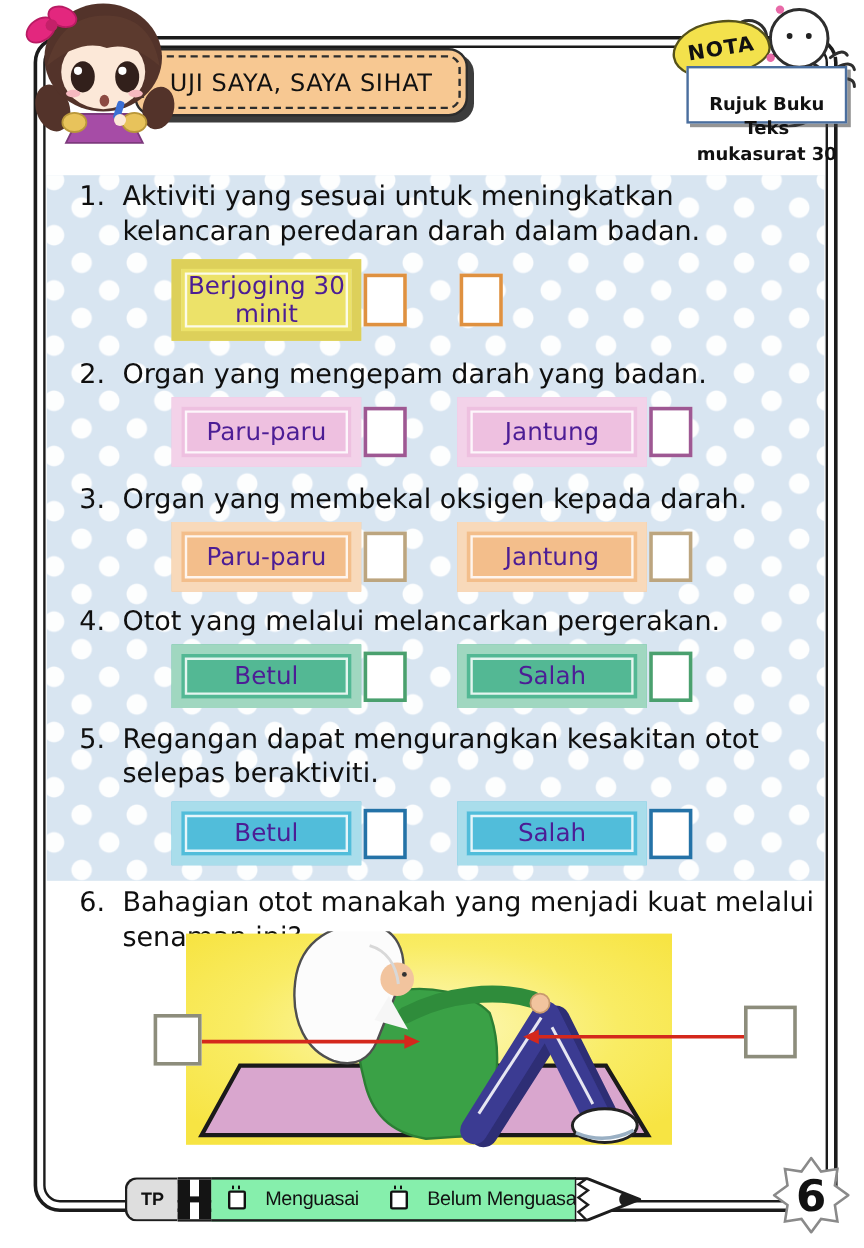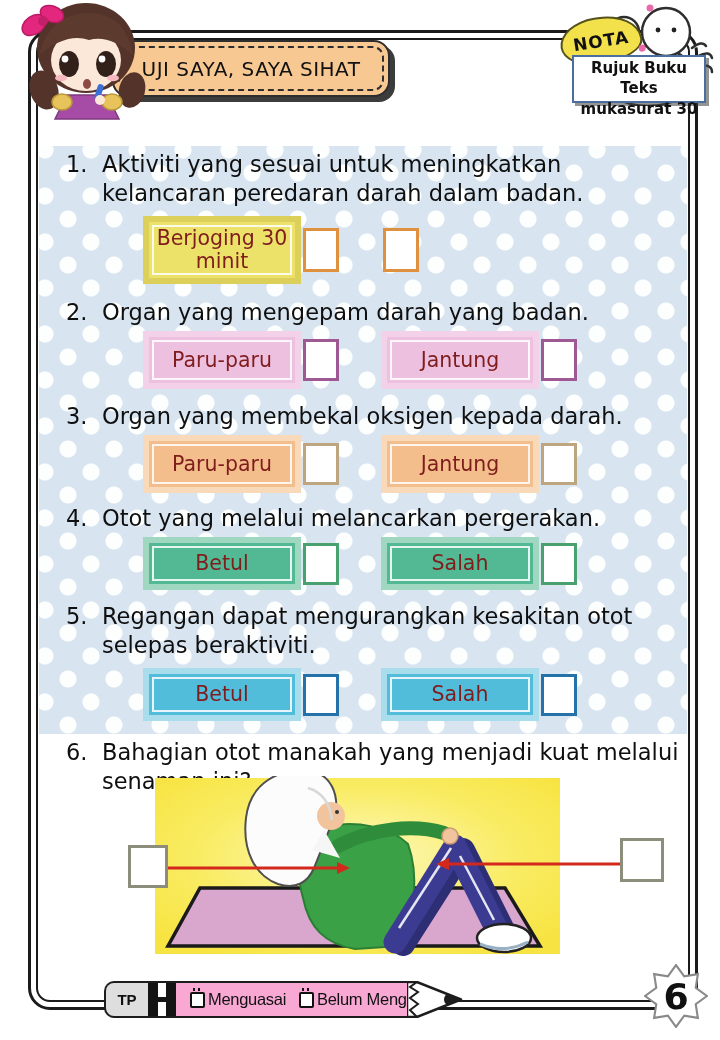--- a/index.html
+++ b/index.html
@@ -16,54 +16,54 @@
   .banner{position:absolute;left:112px;top:40px;width:278px;height:57px;background:#f7c892;border:2.5px solid #2d2d2d;border-radius:16px;box-shadow:5px 5px 0 #3c3c3c;display:flex;align-items:center;justify-content:center;z-index:5}
   .banner::before{content:"";position:absolute;inset:4px;border:2.5px dashed #2d2d2d;border-radius:11px}
   .banner span{font-weight:normal;font-size:20px;letter-spacing:.5px;white-space:nowrap}
 
   .girl{position:absolute;left:12px;top:0;z-index:6}
   .creature{position:absolute;left:588px;top:4px;z-index:5}
 
   .nota{position:absolute;left:560px;top:17px;width:82px;height:47px;background:#f3e14c;border:2px solid#55511a;border-radius:48% 52% 55% 45%/55% 60% 42% 50%;transform:rotate(-9deg);display:flex;align-items:center;justify-content:center;font-weight:bold;font-size:17px;letter-spacing:1px;z-index:7}
   .nota::after{content:"";position:absolute;right:-4px;bottom:4px;width:7px;height:7px;border-radius:50%;background:#e86aa8}
 
-  .rujuk{position:absolute;left:572px;top:55px;width:134px;height:48px;background:#fff;border:2.5px solid #4a6e9e;box-shadow:3px 3px 0 rgba(60,60,60,.55);z-index:8;text-align:center;font-weight:bold;font-size:15px;line-height:1.35;padding-top:1px}
+  .rujuk{position:absolute;left:572px;top:55px;width:134px;height:48px;background:#fff;border:2.5px solid #4a6e9e;box-shadow:3px 3px 0 rgba(60,60,60,.55);z-index:8;text-align:center;font-weight:bold;font-size:15px;line-height:1.35;padding-top:20px}
 
   .instruction{position:absolute;left:64px;top:112px;font-size:19px;font-weight:bold;z-index:4}
 
   
   .dots{position:absolute;left:39px;top:146px;right:33px;height:588px;z-index:1;
     background-color:#d8e5f1;
     background-image:
       radial-gradient(circle, rgba(255,255,255,.95) 0 8px, rgba(255,255,255,0) 9px),
       radial-gradient(circle, rgba(255,255,255,.95) 0 8px, rgba(255,255,255,0) 9px);
     background-size:46px 46px;
     background-position:6px 4px, 29px 27px;}
 
   .q{position:absolute;left:66px;width:614px;display:flex;font-size:22.5px;line-height:1.27;color:#0f0f0f;z-index:2}
   .qnum{flex:0 0 36px}
   .qtxt{flex:1}
 
   .opts{position:absolute;left:143px;display:flex;align-items:center;z-index:2}
-  .opt{width:158px;height:100%;display:flex;align-items:center;justify-content:center;text-align:center;font-size:20.5px;line-height:1.1;color:#7f1d1d;border:6px solid #0369a1}
+  .opt{width:158px;height:100%;display:flex;align-items:center;justify-content:center;text-align:center;font-size:20.5px;line-height:1.1;color:#4c1d95;border:8px solid #0369a1}
   .cbx{width:36px;background:#fff;border:3.5px solid #888;margin-left:2px}
   .gap{width:42px}
 
   .illus{position:absolute;left:100px;top:776px;width:590px;height:188px;z-index:2}
   .illus svg{position:absolute;inset:0}
   .ansbox{position:absolute;background:#fff;border:3px solid #8d8d7c}
   .ansbox.l{left:28px;top:69px;width:40px;height:43px}
   .ansbox.r{left:520px;top:62px;width:44px;height:44px}
 
   
   .pencil{position:absolute;left:104px;bottom:22px;height:37px;display:flex;z-index:6;font-family:"Liberation Sans",sans-serif}
   .eraser{width:44px;background:#dedede;border:2.5px solid #1d1d1d;border-right:none;border-radius:10px 0 0 10px;display:flex;align-items:center;justify-content:center;font-size:15px;font-weight:bold}
   .ferrule{width:28px;background:linear-gradient(90deg,#141414 0 36%,#ffffff 36% 64%,#141414 64% 100%);border-top:2.5px solid #1d1d1d;border-bottom:2.5px solid #1d1d1d;position:relative}
   .ferrule::after{content:"";position:absolute;left:36%;right:36%;top:42%;bottom:42%;background:#141414}
-  .pbody{width:232px;background:#f9a8d4;border-top:2.5px solid #1d1d1d;border-bottom:2.5px solid #1d1d1d;display:flex;align-items:center;gap:3px;padding-left:14px;font-size:16.5px;letter-spacing:-.3px;white-space:nowrap}
+  .pbody{width:304px;background:#86efac;border-top:2.5px solid #1d1d1d;border-bottom:2.5px solid #1d1d1d;display:flex;align-items:center;gap:16px;padding-left:14px;font-size:16.5px;letter-spacing:-.3px;white-space:nowrap}
   .fcb{width:15px;height:16px;border:2px solid #111;background:#fff;position:relative;border-radius:2px;flex:0 0 auto}
   .fcb::before{content:"";position:absolute;top:-6px;left:1px;right:1px;height:3px;background:repeating-linear-gradient(90deg,#111 0 2px,transparent 2px 5px)}
   .ptip{margin-left:-1px}
 
   .star{position:absolute;right:12px;bottom:12px;width:64px;height:64px;z-index:7}
   .star text{font-family:"DejaVu Sans",sans-serif;font-weight:bold;font-size:34px}
 </style>
 </head>
 <body>
 

